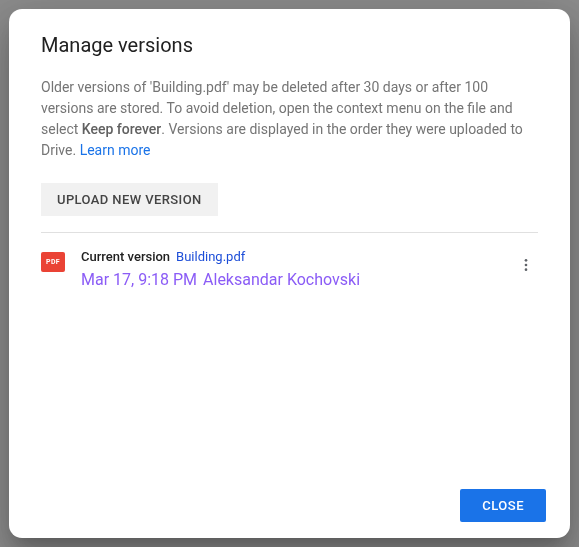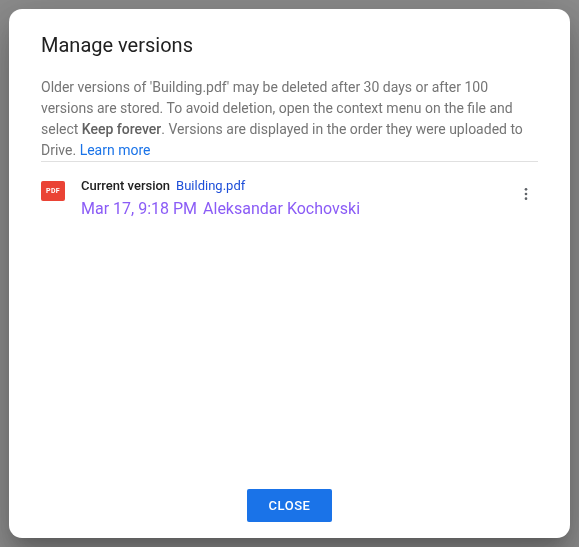--- a/index.html
+++ b/index.html
@@ -126,21 +126,21 @@
       color: #5f6368;
       display: flex;
       align-items: center;
       justify-content: center;
     }
     .spacer {
       flex: 1;
     }
     .dialog-actions {
       display: flex;
-      justify-content: center;
+      justify-content: flex-end;
       padding: 0 24px;
     }
     .close-btn {
       background: #1a73e8;
       color: #fff;
       border: none;
       padding: 9px 22px;
       font-size: 13px;
       font-weight: 500;
       letter-spacing: 0.5px;
@@ -155,20 +155,21 @@
 <div class="backdrop"></div>
 
 <div class="dialog">
 
   <h1 class="dialog-title">Manage versions</h1>
 
   <p class="dialog-desc">
     <span>Older versions of 'Building.pdf' may be deleted after 30 days or after 100 versions are stored. To avoid deletion, open the context menu on the file and select </span><b>Keep forever</b><span>. Versions are displayed in the order they were uploaded to Drive. </span><a class="learn-more">Learn more</a>
   </p>
 
+  <button class="upload-btn">UPLOAD NEW VERSION</button>
 
   <div class="divider"></div>
 
   <div class="version-row">
     <div class="pdf-icon">PDF</div>
     <div class="version-info">
       <div class="version-line1">
         <span>Current version</span><span class="version-filename">Building.pdf</span>
       </div>
       <div class="version-line2">

